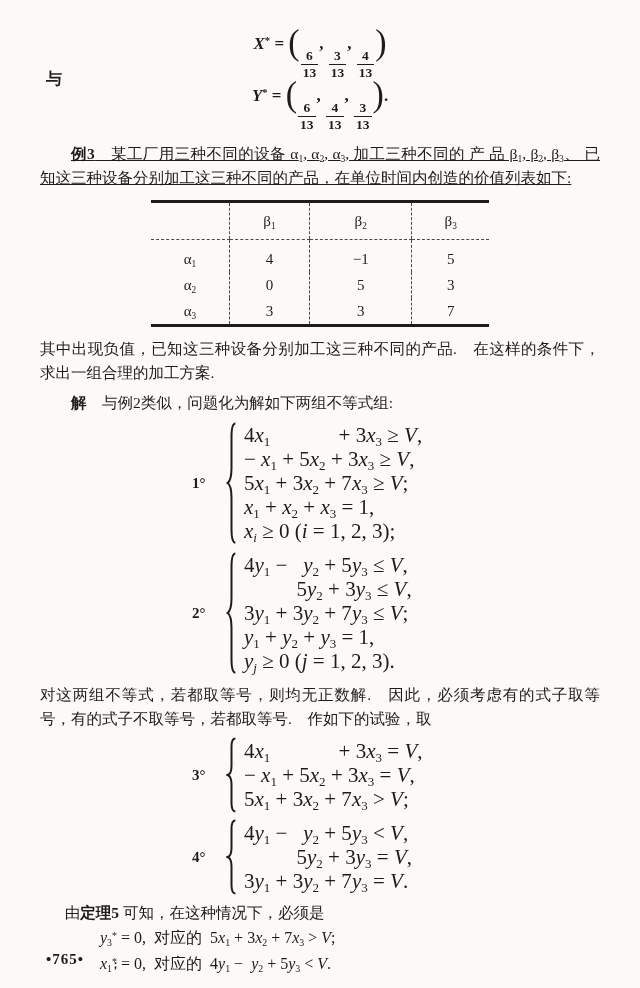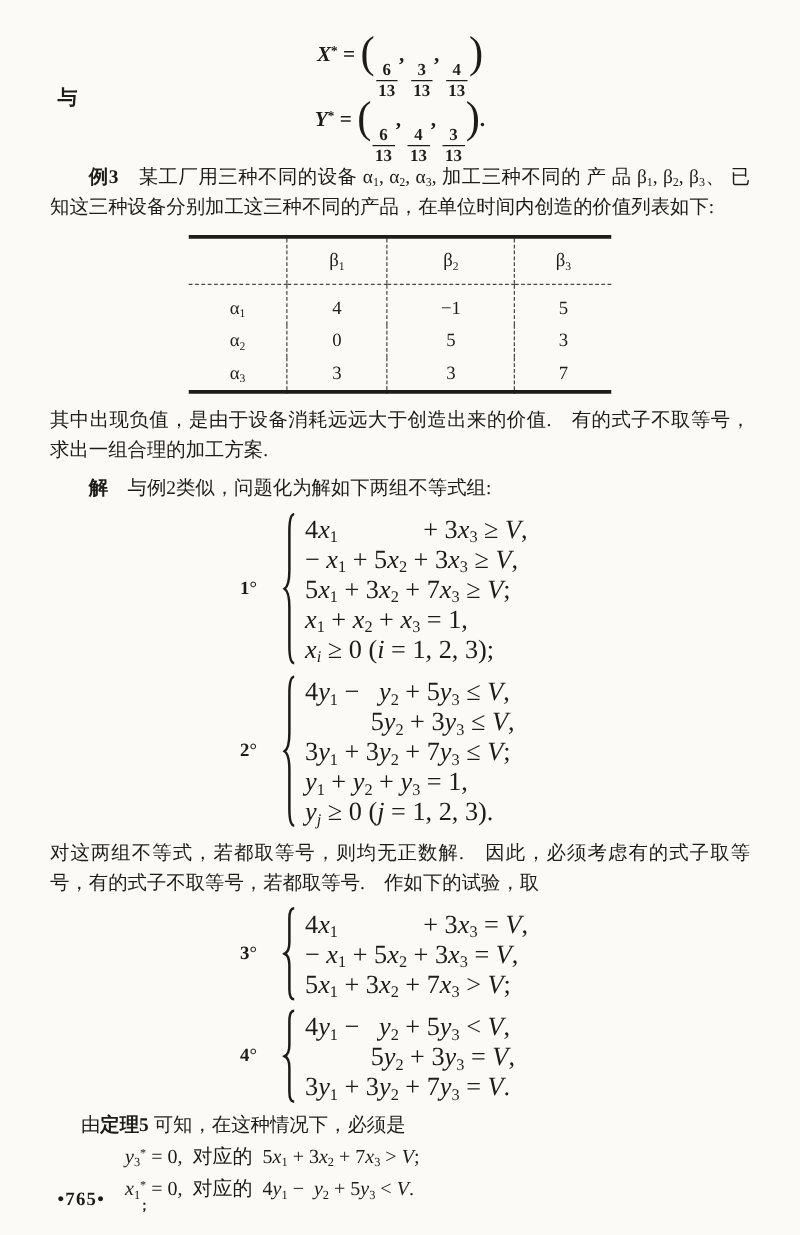--- a/index.html
+++ b/index.html
@@ -117,21 +117,21 @@
   .footer .mark{
     font-size:11px;
     vertical-align:-4px;
     margin-left:26px;
     font-weight:bold;
   }
   sub{font-size:0.62em;vertical-align:-0.3em;line-height:0;}
   sup{font-size:0.62em;vertical-align:0.45em;line-height:0;}
   i{font-style:italic;}  .mt6{margin-top:6px;}
   .mt8{margin-top:8px;}  .mt10{margin-top:10px;}
-  .mt12{margin-top:12px;}
+  .mt12{margin-top:24px;text-decoration:underline;}
 </style>
 </head>
 <body>
 
 <div class="page">
 
   <div class="formula-display" style="padding-top:22px;box-sizing:content-box;"><i>X</i><sup>*</sup> = <span class="paren">(</span><span class="frac">
         <span class="num">6</span>
         <span class="den">13</span>
       </span>, <span class="frac">
@@ -181,21 +181,21 @@
         </tr>
         <tr>
           <td>α<sub>3</sub></td>
           <td>3</td>
           <td>3</td>
           <td>7</td>
         </tr>
       </tbody>
   </table>
 
-  <p class="para mt10">其中出现负值，是由于设备消耗远远大于创造出来的价值.　有的式子不取等号，求出一组合理的加工方案.</p>
+  <p class="para mt10">其中出现负值，已知这三种设备分别加工这三种不同的产品.　在这样的条件下，求出一组合理的加工方案.</p>
 
   <p class="para indent2 mt6"><b>解</b>　与例2类似，问题化为解如下两组不等式组:</p>
 
   <div id="systems-group-1">
       <div class="system mt6">
         <span class="sys-label">1°</span>
         <svg class="sys-brace" width="11" height="124" viewBox="0 0 20 100" preserveAspectRatio="none">
           <path d="M17 2 Q10 2 10 13 L10 38 Q10 48 3 50 Q10 52 10 62 L10 87 Q10 98 17 98" fill="none" stroke="#1d1c1a" stroke-width="2" vector-effect="non-scaling-stroke"></path>
         </svg>
         <div class="sys-lines">

